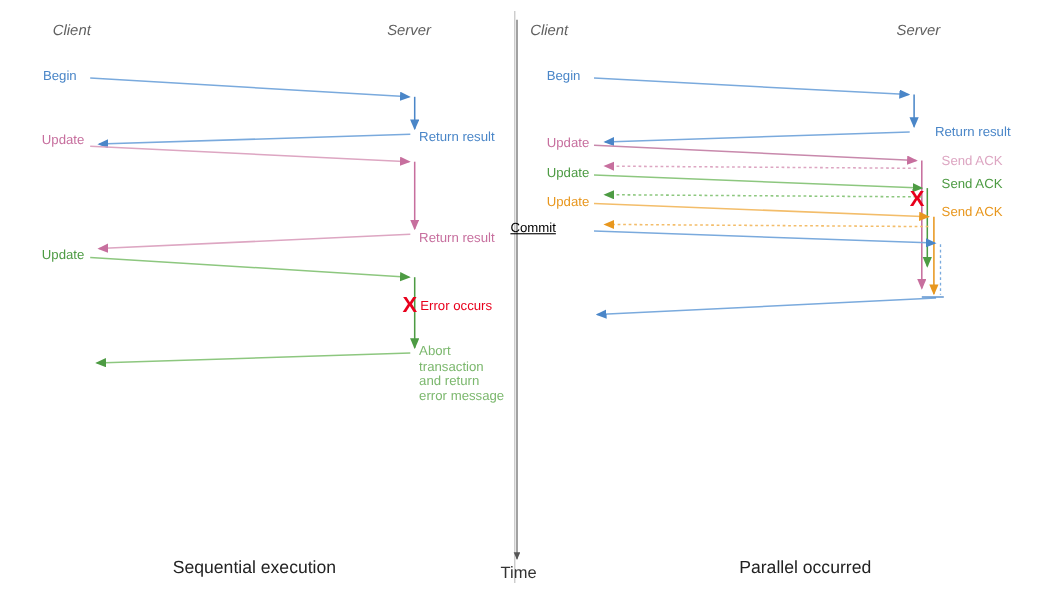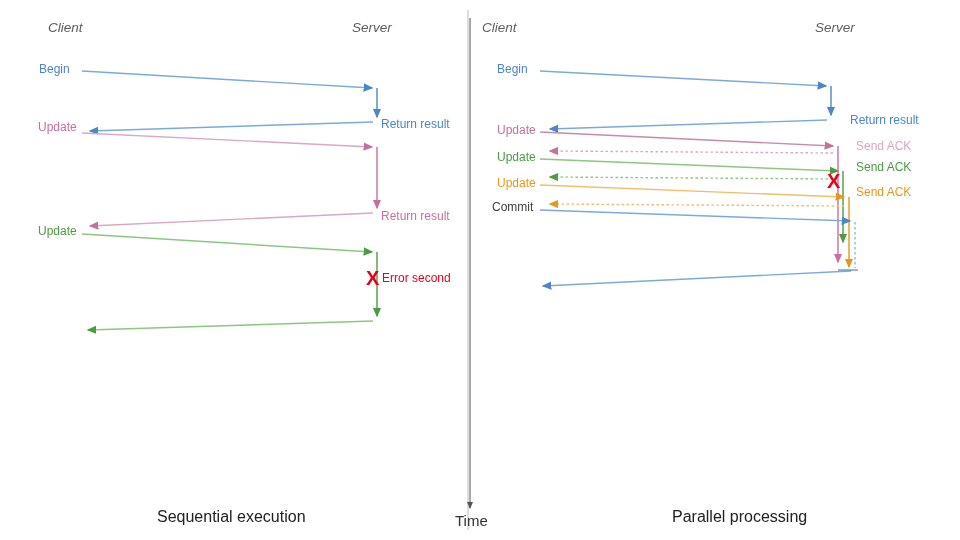--- a/index.html
+++ b/index.html
@@ -150,39 +150,40 @@
 
   <div class="hdr" style="left:48px; top:20px;">Client</div>
   <div class="hdr" style="left:352px; top:20px;">Server</div>
 
   <div class="lbl" style="left:39px; top:63px; color:#4a86c8;">Begin</div>
   <div class="lbl" style="left:38px; top:121px; color:#c76f9e;">Update</div>
   <div class="lbl" style="left:38px; top:225px; color:#4d9b43;">Update</div>
 
   <div class="lbl" style="left:381px; top:118px; color:#4a86c8;">Return result</div>
   <div class="lbl" style="left:381px; top:210px; color:#c76f9e;">Return result</div>
+  <div class="lbl wrap" style="left:381px; top:313px; width:82px; color:#7cb86e;">Abort transaction and return error message</div>
 
   <div class="xmark" style="left:366px; top:268px;">X</div>
-  <div class="lbl" style="left:382px; top:272px; color:#e8001c;">Error second</div>
+  <div class="lbl" style="left:382px; top:272px; color:#e8001c;">Error occurs</div>
 
   <div class="caption" style="left:157px; top:508px;">Sequential execution</div>
 
   <div class="hdr" style="left:482px; top:20px;">Client</div>
   <div class="hdr" style="left:815px; top:20px;">Server</div>
 
   <div class="lbl" style="left:497px; top:63px; color:#4a86c8;">Begin</div>
   <div class="lbl" style="left:497px; top:124px; color:#c76f9e;">Update</div>
   <div class="lbl" style="left:497px; top:151px; color:#4d9b43;">Update</div>
   <div class="lbl" style="left:497px; top:177px; color:#e8971e;">Update</div>
-  <div class="lbl" style="left:492px; top:201px; color:#404040;">Commit</div>
+  <div class="lbl" style="left:464px; top:201px; color:#000000;text-decoration:underline;">Commit</div>
 
   <div class="lbl" style="left:850px; top:114px; color:#4a86c8;">Return result</div>
   <div class="lbl" style="left:856px; top:140px; color:#dda6c2;">Send ACK</div>
   <div class="lbl" style="left:856px; top:161px; color:#4d9b43;">Send ACK</div>
   <div class="lbl" style="left:856px; top:186px; color:#e8971e;">Send ACK</div>
 
   <div class="xmark" style="left:827px; top:171px;">X</div>
 
-  <div class="caption" style="left:672px; top:508px;">Parallel processing</div>
+  <div class="caption" style="left:672px; top:508px;">Parallel occurred</div>
 
   <div class="timelbl" style="left:455px; top:512px;">Time</div>
 
 </div>
 
 </body></html>

